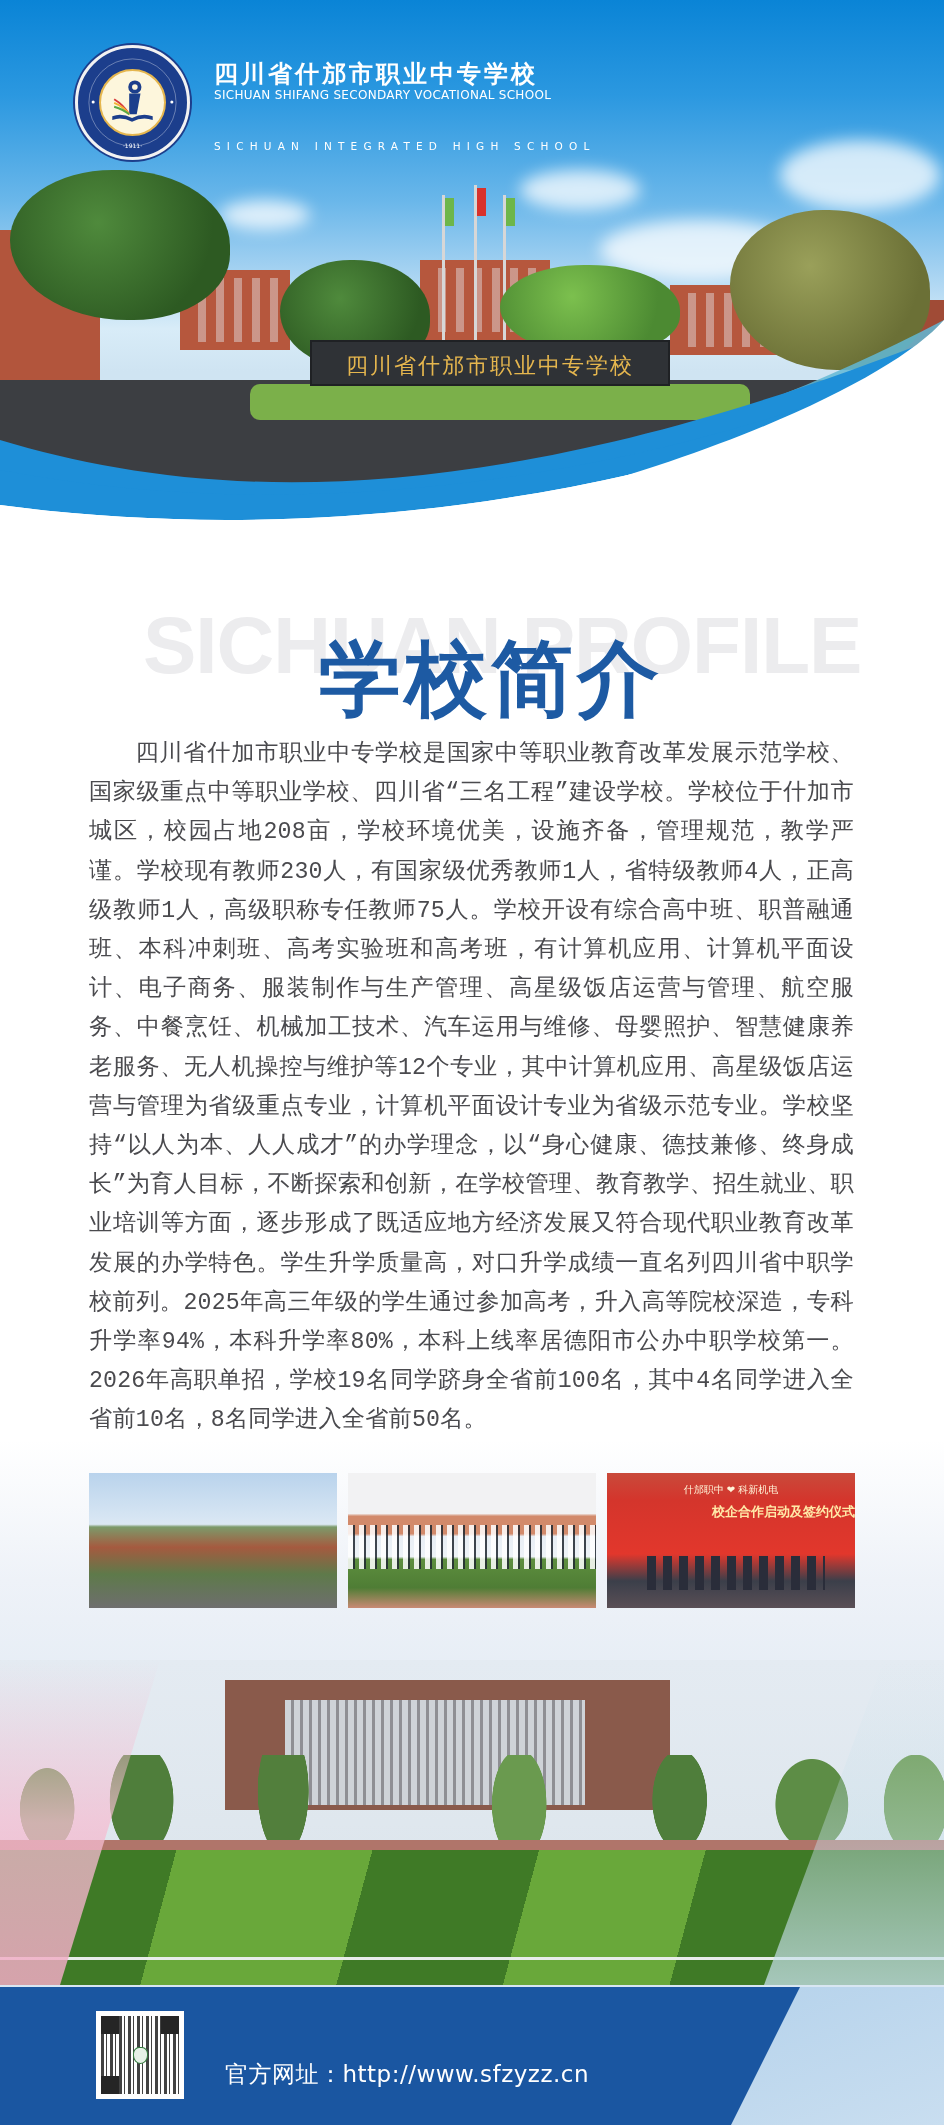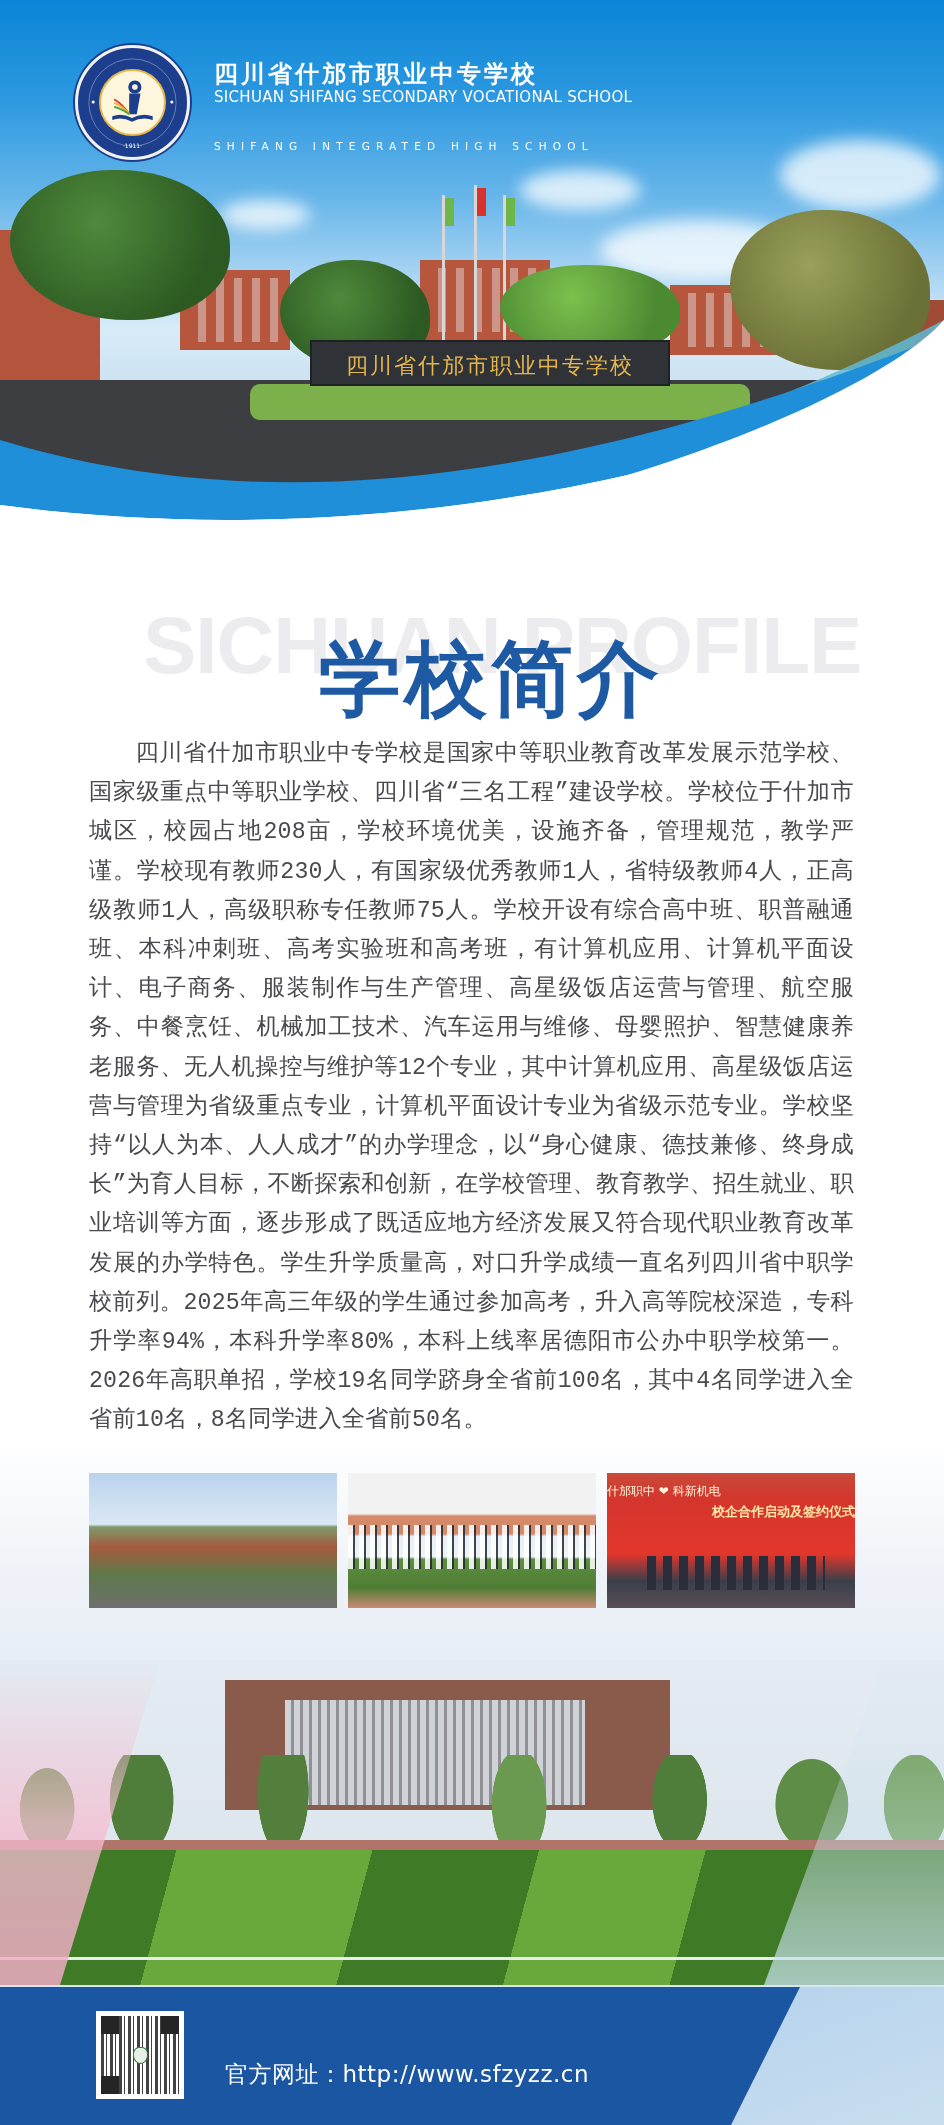--- a/index.html
+++ b/index.html
@@ -25,41 +25,41 @@
 
   .wave1 { position: absolute; left: 0; top: 0; width: 944px; height: 530px; }
 
   .logo { position: absolute; left: 75px; top: 45px; width: 115px; height: 115px; border-radius: 50%;
     background: #1c3e8c; border: 3px solid #f2f2f2; box-shadow: 0 0 0 2px #1c3e8c; }
   .logo-inner { position: absolute; left: 21px; top: 21px; width: 67px; height: 67px; border-radius: 50%; background: #fdf6dc; border: 2px solid #e5b64e; }
   .logo-ring-text { position: absolute; inset: 0; }
   .logo-year { position: absolute; left: 0; right: 0; bottom: 9px; text-align: center; font-size: 6px; color: #1c3e8c; }
 
   .hdr-cn1 { position: absolute; left: 214px; top: 58px; color: #fff; font-family: "DejaVu Serif", serif; font-size: 24px; font-weight: bold; letter-spacing: 3px; }
-  .hdr-en1 { position: absolute; left: 214px; top: 88px; color: #fff; font-size: 15px; letter-spacing: 0.3px; }
+  .hdr-en1 { position: absolute; left: 214px; top: 88px; color: #fff; font-size: 12px; letter-spacing: 0.3px; }
   .hdr-cn2 { position: absolute; left: 214px; top: 108px; color: #fff; font-family: "DejaVu Serif", serif; font-size: 24px; font-weight: bold; letter-spacing: 14px; }
   .hdr-en2 { position: absolute; left: 214px; top: 140px; color: #fff; font-size: 10.5px; letter-spacing: 6.2px; }
 
   
   .watermark { position: absolute; left: 143px; top: 600px; font-family: "Liberation Sans", sans-serif; font-weight: bold; font-size: 80px; color: #ececee; letter-spacing: -1px; white-space: nowrap; }
   .title { position: absolute; left: 16px; width: 944px; top: 625px; text-align: center; color: #1d5aa3; font-size: 82px; font-weight: bold; letter-spacing: 4px; padding-left: 6px; }
 
   
   .intro { position: absolute; left: 89px; top: 735px; width: 765px; color: #4a4a4e; font-size: 23.2px; line-height: 39.2px; text-align: justify; text-indent: 2em; letter-spacing: 0.2px; font-family: Liberation Mono, monospace; }
 
   .bg-fade { position: absolute; left: 0; top: 1440px; width: 944px; height: 560px;
     background: linear-gradient(180deg, #ffffff 0%, #eef2f8 25%, #e3ebf4 50%, #dde7f1 100%); }
 
   .photos { position: absolute; left: 89px; top: 1473px; width: 766px; height: 135px; }
   .photo { position: absolute; top: 0; width: 248px; height: 135px; overflow: hidden; }
   .p1 { left: 0; background: linear-gradient(180deg, #b9d3ec 0%, #dbe8f4 38%, #7c9a6a 40%, #a55a3f 55%, #5e7a4a 75%, #6e6e6e 100%); }
   .p2 { left: 259px; background: linear-gradient(180deg, #f2f2f3 0%, #f2f2f3 30%, #d28a6b 32%, #d28a6b 45%, #e8eef5 47%, #eef3f7 62%, #5d8e3e 64%, #4f7d35 85%, #c98a74 100%); }
   .p3 { left: 518px; background: linear-gradient(180deg, #c94a3b 0%, #d4352c 20%, #e2372c 60%, #3b3f4a 80%, #5a4f56 100%); }
   .p3-text { position: absolute; left: 0; right: 0; top: 30px; text-align: right; color: #ffe9a8; font-size: 13px; font-weight: bold; }
-  .p3-sub { position: absolute; left: 0; right: 0; top: 10px; color: #fff4d8; font-size: 12px; }
+  .p3-sub { position: absolute; left: 0; right: 0; top: 10px; text-align: center; color: #fff4d8; font-size: 10px; }
   .people { position: absolute; left: 40px; right: 30px; bottom: 18px; height: 34px;
     background: repeating-linear-gradient(90deg, #2a2d3a 0 9px, transparent 9px 16px); }
   .rows { position: absolute; left: 0; right: 0; top: 52px; height: 44px;
     background: repeating-linear-gradient(90deg, #ffffff 0 5px, #1f2730 5px 7px, transparent 7px 11px); opacity: .85; }
 
   
   .campus { position: absolute; left: 0; top: 1660px; width: 944px; height: 325px; overflow: hidden; }
   .campus-sky { position: absolute; inset: 0; background: linear-gradient(180deg, #e4ebf2 0%, #dfe7ee 50%, #d8e2ea 100%); }
   .campus-bldg { position: absolute; left: 225px; top: 20px; width: 445px; height: 130px; background: #8a5a4b; }
   .campus-bldg .facade { position: absolute; left: 60px; top: 20px; width: 300px; height: 105px; background: repeating-linear-gradient(90deg, #cfd3d8 0 6px, #8f8f94 6px 9px); }
@@ -166,21 +166,21 @@
         <path d="M14 34 Q24 38 30 46" stroke="#f2b233" stroke-width="2" fill="none"></path>
         <path d="M14 38 Q24 41 30 46" stroke="#5aa844" stroke-width="2" fill="none"></path>
         <path d="M12 48 Q22 44 33 50 Q44 44 55 48 L55 52 Q44 48 33 54 Q22 48 12 52 Z" fill="#1c3e8c"></path>
       </svg>
     </div>
     <div class="logo-year" style="color:#fff;bottom:8px;">·1911·</div>
   </div>
 
   <div class="hdr-cn1">四川省什邡市职业中专学校</div>
   <div class="hdr-en1">SICHUAN SHIFANG SECONDARY VOCATIONAL SCHOOL</div>
-  <div class="hdr-en2">SHIFANG INTEGRATED HIGH SCHOOL</div>
+  <div class="hdr-en2">SICHUAN INTEGRATED HIGH SCHOOL</div>
 </div>
 
 <div class="watermark">SICHUAN PROFILE</div>
 <div class="title">学校简介</div>
 
 <div class="intro">四川省什加市职业中专学校是国家中等职业教育改革发展示范学校、国家级重点中等职业学校、四川省“三名工程”建设学校。学校位于什加市城区，校园占地208亩，学校环境优美，设施齐备，管理规范，教学严谨。学校现有教师230人，有国家级优秀教师1人，省特级教师4人，正高级教师1人，高级职称专任教师75人。学校开设有综合高中班、职普融通班、本科冲刺班、高考实验班和高考班，有计算机应用、计算机平面设计、电子商务、服装制作与生产管理、高星级饭店运营与管理、航空服务、中餐烹饪、机械加工技术、汽车运用与维修、母婴照护、智慧健康养老服务、无人机操控与维护等12个专业，其中计算机应用、高星级饭店运营与管理为省级重点专业，计算机平面设计专业为省级示范专业。学校坚持“以人为本、人人成才”的办学理念，以“身心健康、德技兼修、终身成长”为育人目标，不断探索和创新，在学校管理、教育教学、招生就业、职业培训等方面，逐步形成了既适应地方经济发展又符合现代职业教育改革发展的办学特色。学生升学质量高，对口升学成绩一直名列四川省中职学校前列。2025年高三年级的学生通过参加高考，升入高等院校深造，专科升学率94%，本科升学率80%，本科上线率居德阳市公办中职学校第一。2026年高职单招，学校19名同学跻身全省前100名，其中4名同学进入全省前10名，8名同学进入全省前50名。</div>
 
 <div class="bg-fade"></div>
 
 <div class="photos">

